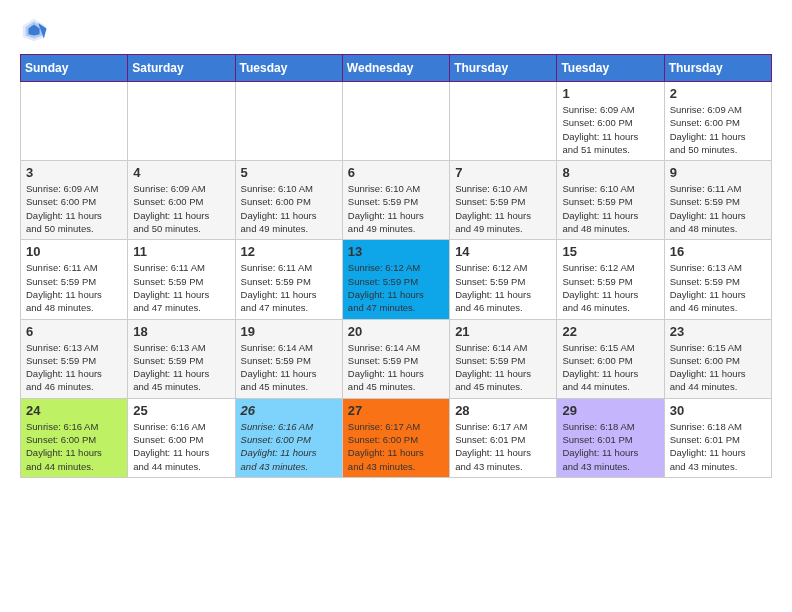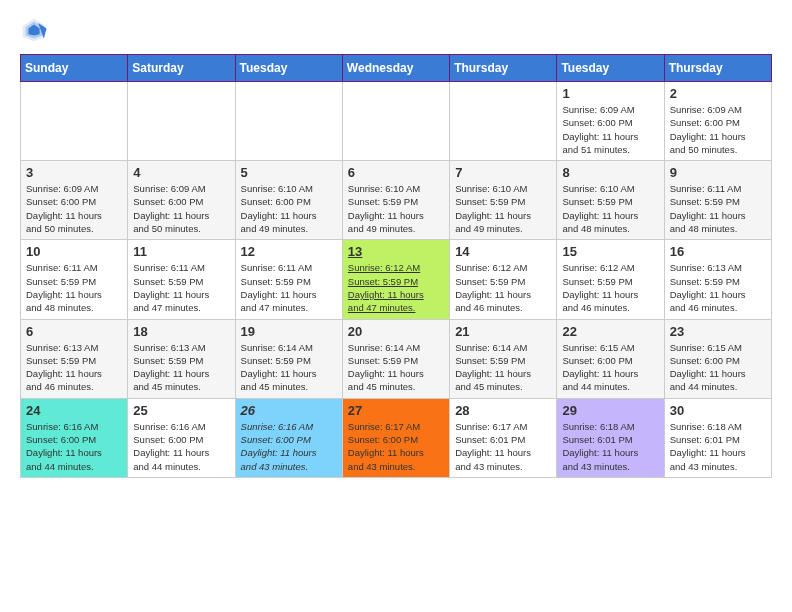--- a/index.html
+++ b/index.html
@@ -210,21 +210,21 @@
 Daylight: 11 hours
 and 47 minutes.</div>
           </td>
           <td style="background: rgb(255, 255, 255);">
             <span class="day-number">12</span>
             <div class="day-info" style="white-space: pre-line;">Sunrise: 6:11 AM
 Sunset: 5:59 PM
 Daylight: 11 hours
 and 47 minutes.</div>
           </td>
-          <td style="background: #bef264; text-decoration: underline;">
+          <td style="background: #0ea5e9;">
             <span class="day-number">13</span>
             <div class="day-info" style="white-space: pre-line;">Sunrise: 6:12 AM
 Sunset: 5:59 PM
 Daylight: 11 hours
 and 47 minutes.</div>
           </td>
           <td style="background: rgb(255, 255, 255); margin-left: 36px;">
             <span class="day-number">14</span>
             <div class="day-info" style="white-space: pre-line;">Sunrise: 6:12 AM
 Sunset: 5:59 PM
@@ -291,21 +291,21 @@
           </td>
           <td style="background: rgb(245, 245, 245);">
             <span class="day-number">23</span>
             <div class="day-info" style="white-space: pre-line;">Sunrise: 6:15 AM
 Sunset: 6:00 PM
 Daylight: 11 hours
 and 44 minutes.</div>
           </td>
         </tr>
         <tr>
-          <td style="background: #5eead4; margin-top: 38px;">
+          <td style="background: #bef264; margin-top: 38px;">
             <span class="day-number">24</span>
             <div class="day-info" style="white-space: pre-line;">Sunrise: 6:16 AM
 Sunset: 6:00 PM
 Daylight: 11 hours
 and 44 minutes.</div>
           </td>
           <td style="background: rgb(255, 255, 255);">
             <span class="day-number">25</span>
             <div class="day-info" style="white-space: pre-line;">Sunrise: 6:16 AM
 Sunset: 6:00 PM

